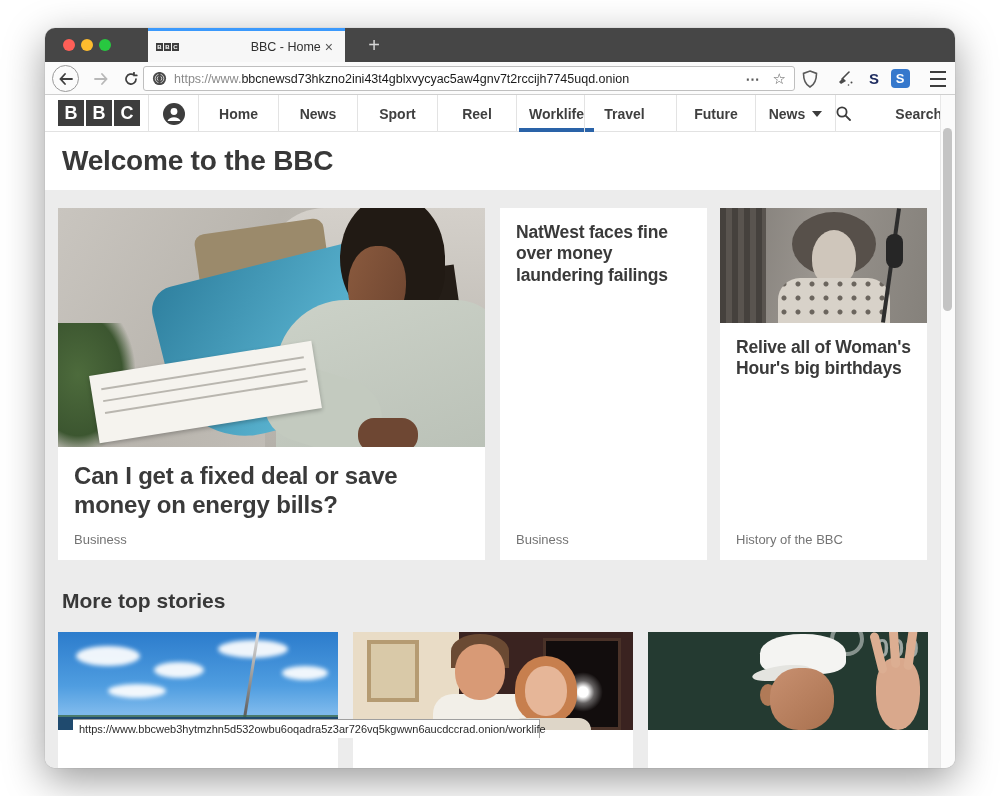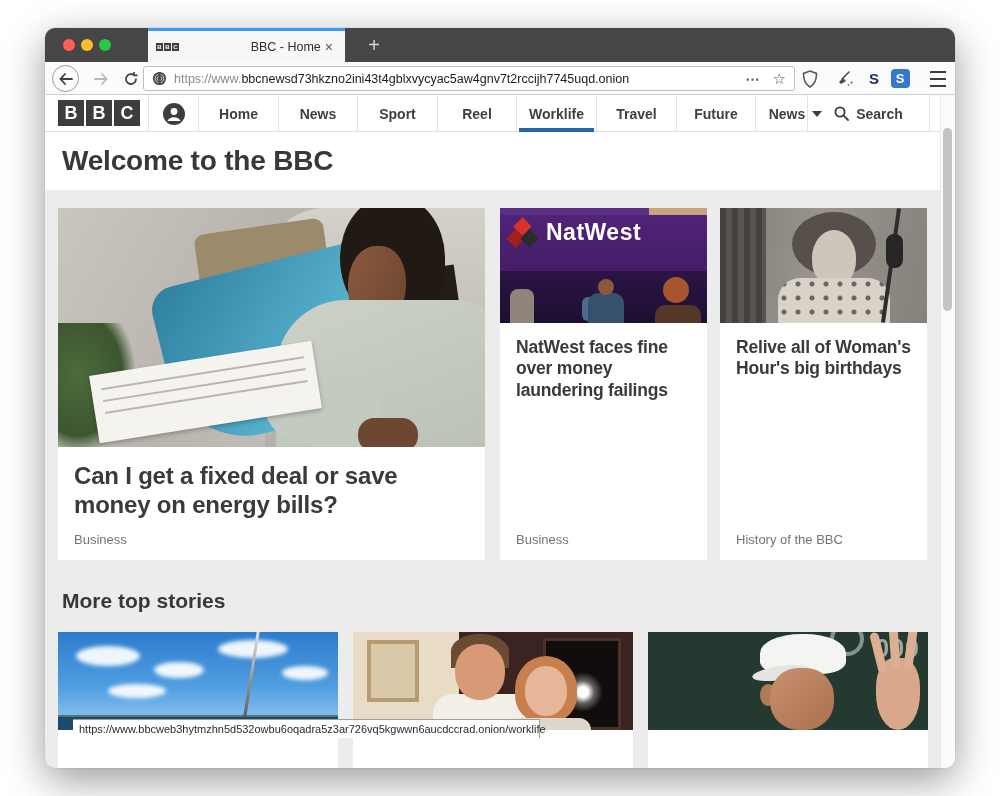--- a/index.html
+++ b/index.html
@@ -253,31 +253,31 @@
     <div class="navcell" style="left:312px; width:80px;">
         <span>Sport</span>
       </div>
     <div class="navcell" style="left:392px; width:79px;">
         <span>Reel</span>
       </div>
     <div class="navcell" style="left:471px; width:80px;">
         <span>Worklife</span>
         <span class="bar"></span>
       </div>
-    <div class="navcell" style="left:551px; width:80px;">
+    <div class="navcell" style="left:539px; width:80px;">
         <span>Travel</span>
       </div>
     <div class="navcell" style="left:631px; width:79px;">
         <span>Future</span>
       </div>
     <div class="navcell" style="left:710px; width:80px;">
         <span>News</span>
         <span class="more-tri"></span>
       </div>
-    <div class="navcell" style="left:762px; width:123px; border-right:1px solid #e3e3e3;">
+    <div class="navcell" style="left:790px; width:108px; border-right:1px solid #e3e3e3;justify-content:space-between;">
       <span class="search-mag">
         <svg width="15" height="15" viewBox="0 0 15 15">
             <circle cx="6" cy="6" r="4.6" fill="none" stroke="#3c3c3c" stroke-width="1.8"></circle>
             <line x1="9.6" y1="9.6" x2="14" y2="14" stroke="#3c3c3c" stroke-width="1.8" stroke-linecap="round"></line>
           </svg>
       </span>
       <span>Search</span>
     </div>
   </div>
 
@@ -302,35 +302,20 @@
             <i style="top:26px;"></i>
             <i style="top:38px;"></i>
           </div>
         <div class="hand"></div>
       </div>
       <div class="headline">Can I get a fixed deal or save money on energy bills?</div>
       <div class="cat">Business</div>
     </div>
 
     <div class="card card2">
-      <div class="img img2">
-        <div class="bldg"></div>
-        <div class="sign"></div>
-        <div class="cube2"></div>
-          <div class="cube3"></div>
-          <div class="cube1"></div>
-        <div class="signtext">NatWest</div>
-        <div class="shop"></div>
-        <div class="p3"></div>
-        <div class="p1pack"></div>
-          <div class="p1b"></div>
-          <div class="p1h"></div>
-        <div class="p2b"></div>
-          <div class="p2h"></div>
-      </div>
       <div class="headline">NatWest faces fine over money laundering failings</div>
       <div class="cat">Business</div>
     </div>
 
     <div class="card card3">
       <div class="img img3">
         <div class="curtain"></div>
         <div class="hair"></div>
           <div class="face3"></div>
           <div class="blouse"></div>

